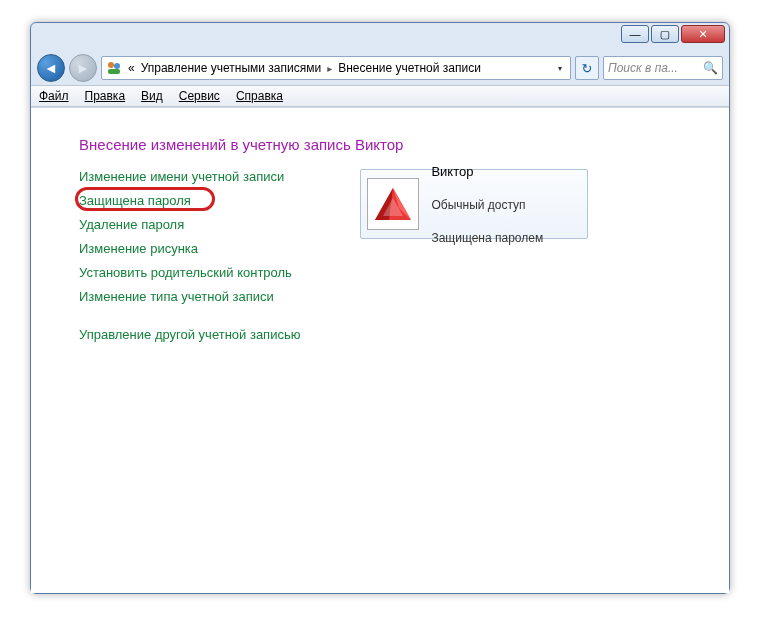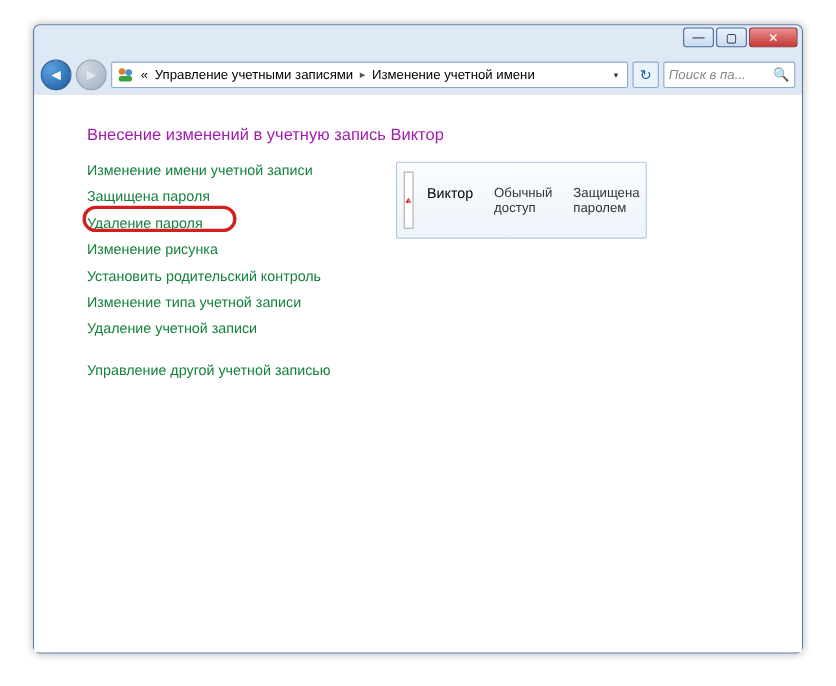--- a/index.html
+++ b/index.html
@@ -110,21 +110,21 @@
   background:linear-gradient(to bottom,#fafcfe,#eef4fb);
   display:flex;align-items:center;padding:6px;gap:12px;
   border-radius:2px;
 }
 .avatar{
   width:52px;height:52px;border:1px solid #aaa;
   background:#fff;display:flex;align-items:center;justify-content:center;
   position:relative;overflow:hidden;
 }
 .avatar svg{width:48px;height:48px;}
-.userinfo{display:flex;flex-direction:row;gap:19px;}
+.userinfo{display:flex;flex-direction:column;gap:19px;}
 .username{font-size:13px;color:#000;}
 .usersub{font-size:12px;color:#333;}
 </style>
 </head>
 <body>
 
 <div class="window">
 
   <div class="titlebar">
     <div class="tbtn">—</div>
@@ -139,42 +139,48 @@
       <span class="addr-icon">
         <svg viewBox="0 0 16 16">
             <circle cx="5" cy="5" r="3" fill="#d88030"></circle>
             <circle cx="11" cy="6" r="3" fill="#4a90d0"></circle>
             <rect x="2" y="9" width="12" height="5" rx="2" fill="#40a040"></rect>
           </svg>
       </span>
       <span class="addr-seg">«</span>
       <span class="addr-seg">Управление учетными записями</span>
       <span class="addr-sep">▸</span>
-      <span class="addr-seg">Изменение учетной имени</span>
+      <span class="addr-seg">Внесение учетной записи</span>
       <span class="addr-drop">▾</span>
     </div>
     <div class="refreshbtn">↻</div>
     <div class="searchbox">
       <span>Поиск в па...</span>
       <span style="margin-left:auto;font-style:normal;color:#4a7ab8;">🔍</span>
     </div>
   </div>
 
+  <div class="menubar">
+    <span class="menuitem"><u>Файл</u></span>
+    <span class="menuitem"><u>Правка</u></span>
+    <span class="menuitem"><u>Вид</u></span>
+    <span class="menuitem"><u>Сервис</u></span>
+    <span class="menuitem"><u>Справка</u></span>
+  </div>
 
   <div class="content">
     <div class="heading">Внесение изменений в учетную запись Виктор</div>
     <div class="layout">
       <div class="linklist">
         <span class="alink">Изменение имени учетной записи</span>
         <span class="alink">Защищена пароля</span>
         <span class="alink">Удаление пароля</span>
         <span class="alink">Изменение рисунка</span>
         <span class="alink">Установить родительский контроль</span>
         <span class="alink">Изменение типа учетной записи</span>
-        <span class="alink">Удаление учетной записи</span>
         <span class="alink spaced">Управление другой учетной записью</span>
       </div>
       <div>
         <div class="usercard">
           <div class="avatar">
             <svg viewBox="0 0 48 48">
               <polygon points="6,40 24,8 42,40" fill="#e83838"></polygon>
               <polygon points="6,40 24,8 20,40" fill="#b01818"></polygon>
               <polygon points="24,8 42,40 30,28" fill="#ff6060"></polygon>
               <polygon points="14,36 24,18 34,36" fill="#ffffff" opacity="0.25"></polygon>

